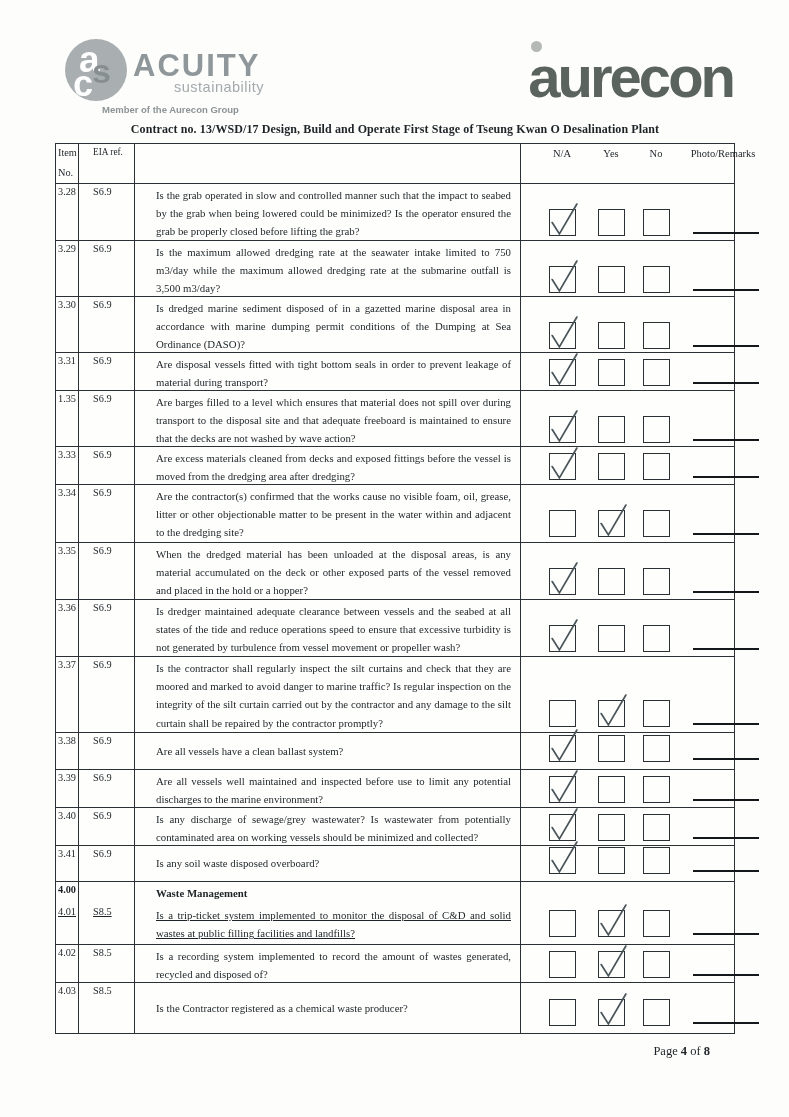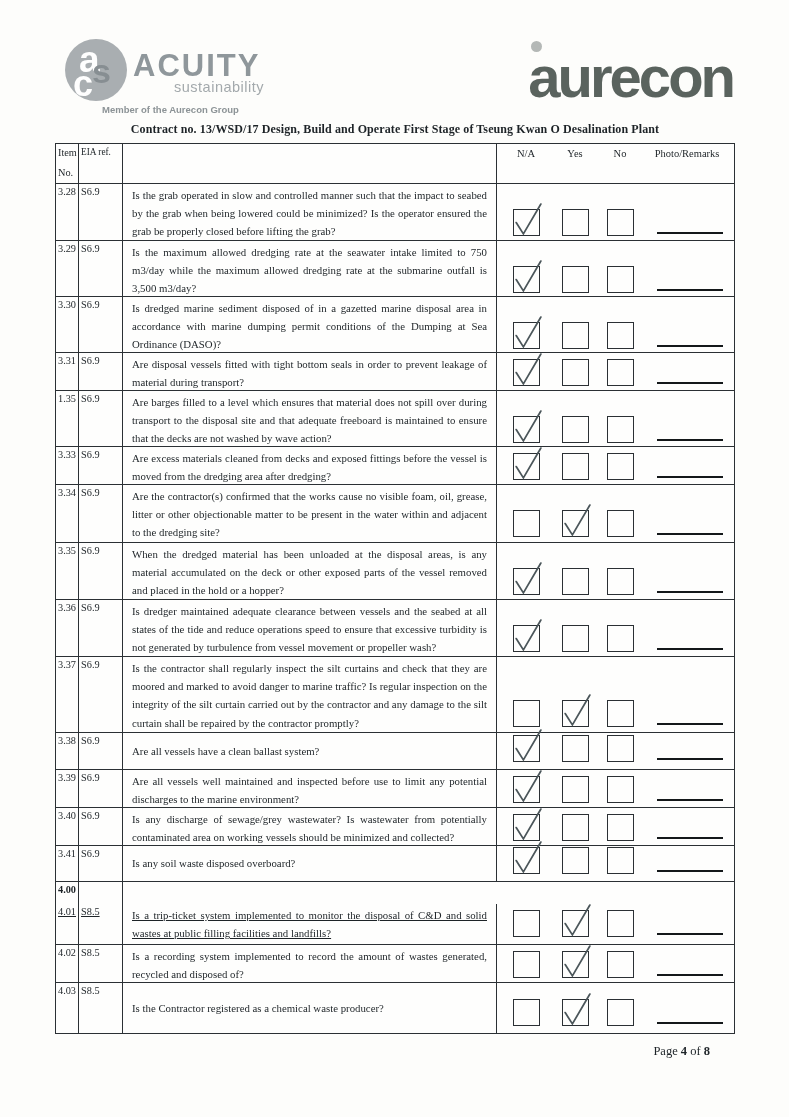--- a/index.html
+++ b/index.html
@@ -30,21 +30,21 @@
   .aurecon{position:absolute;right:2px;top:12px;height:60px;}
   .aurecon-word{font-family:"Liberation Sans",sans-serif;font-weight:bold;font-size:58px;
     line-height:58px;letter-spacing:-3px;color:#5a635e;margin-top:16px;}
   .aurecon-dot{position:absolute;left:3px;top:-7px;width:11px;height:11px;border-radius:50%;background:#b4b8b6;}
   
   .title{position:absolute;left:40px;top:122px;width:710px;margin:0;
     font-size:12px;font-weight:bold;text-align:center;letter-spacing:.1px;}
   
   .tbl{position:absolute;left:55px;top:143px;width:680px;border:1.8px solid #2b3034;background:#fefefd;box-sizing:border-box;}
   .row{display:grid;grid-template-columns:23px 44px 374px 1fr;border-bottom:1.5px solid #2b3034;
-    position:relative;box-sizing:border-box;}
+    position:relative;box-sizing:border-box;gap:12px;}
   #rows .row:last-child{border-bottom:none;}
   .row.no-divider{border-bottom:none;}
   .cell{box-sizing:border-box;}
   .item{border-right:1.3px solid #2b3034;font-size:10.3px;padding:2px 0 0 2px;}
   .ref{border-right:1.3px solid #2b3034;font-size:10.3px;padding:2px 0 0 2px;}
   .question{border-right:1.6px solid #2b3034;font-size:10.8px;line-height:18.2px;
     padding:2px 9px;display:flex;align-items:center;text-align:justify;}
   .question .qtext{width:100%;}
   .row.bold .question,.row.bold .item{font-weight:bold;}
   .checks{position:relative;}
@@ -413,20 +413,23 @@
       <span class="box box-no">
         
       </span>
       <span class="remark-line"></span>
     </div>
   </div>
 
   <div class="row bold no-divider" style="height: 22px;">
     <div class="cell item">4.00</div>
     <div class="cell ref"></div>
+    <div class="cell question">
+      <span class="qtext">Waste Management</span>
+    </div>
     <div class="cell checks empty">
       
       
       
       
     </div>
   </div>
 
   <div class="row" style="height: 41px; text-decoration: underline;">
     <div class="cell item">4.01</div>

